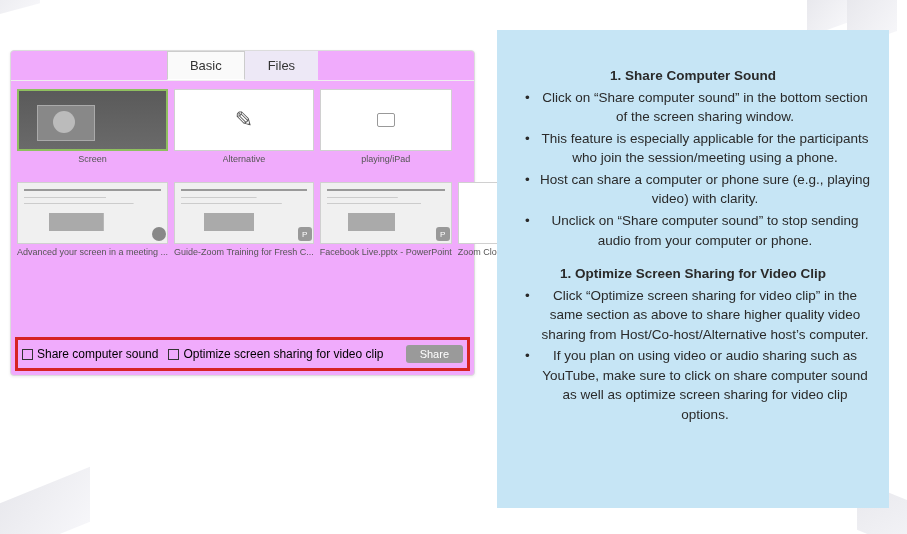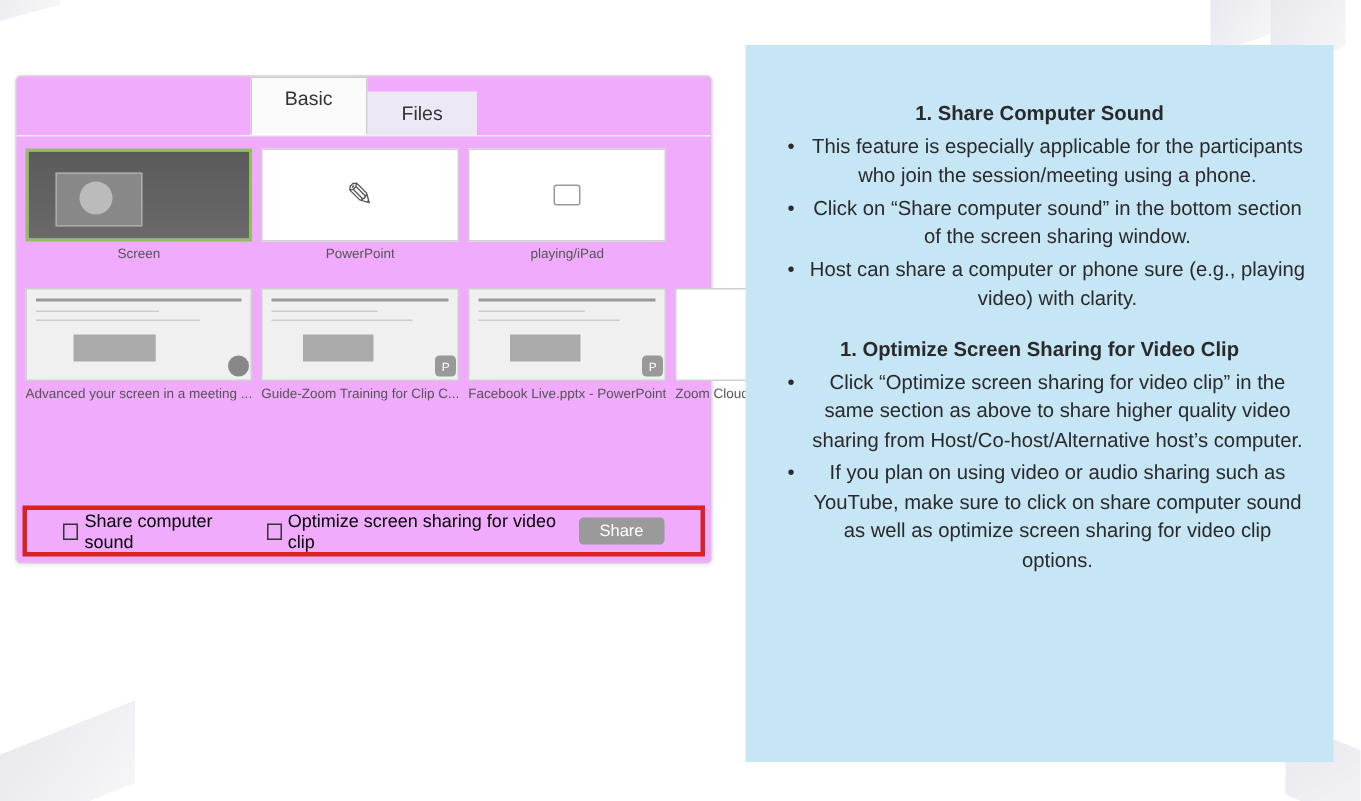--- a/index.html
+++ b/index.html
@@ -44,21 +44,21 @@
     color: #333;
     cursor: pointer;
     border: 1px solid transparent;
   }
   .tab.active {
     border: 1px solid #ccc;
     border-bottom: 1px solid #fff;
     background: #fafafa;
   }
   .tab.adv { background: #f3edf9; }
-  .tab.files { background: #ede8f6; margin-top: 10px; }
+  .tab.files { background: #ede8f6; }
 
   .thumb-grid {
     padding: 8px 6px 2px 6px;
     display: grid;
     grid-template-columns: repeat(4, 1fr);
     gap: 6px 6px;
     row-gap: 18px;
   }
   .thumb {
     display: flex;
@@ -147,21 +147,21 @@
 
   .bottom-bar {
     position: absolute;
     bottom: 4px;
     left: 4px;
     right: 4px;
     height: 34px;
     border: 3px solid #d62323;
     display: flex;
     align-items: center;
-    padding: 0 24px;
+    padding: 0 4px;
     gap: 10px;
     font-size: 12px;
   }
   .chk {
     display: flex;
     align-items: center;
     gap: 4px;
   }
   .chk-box {
     width: 11px; height: 11px; border: 1.5px solid #333;
@@ -227,21 +227,21 @@
 
   <div class="thumb-grid">
     <div class="thumb">
       <div class="thumb-box screen"></div>
       <div class="thumb-label">Screen</div>
     </div>
     <div class="thumb">
       <div class="thumb-box wb">
           <span class="pen">✎</span>
         </div>
-      <div class="thumb-label">PowerPoint</div>
+      <div class="thumb-label">Alternative</div>
     </div>
     <div class="thumb">
       <div class="thumb-box ip">
           <span class="ipad"></span>
         </div>
       <div class="thumb-label">playing/iPad</div>
     </div>
     <div class="thumb" style="visibility:hidden"></div>
 
     <div class="thumb">
@@ -249,21 +249,21 @@
           <div class="doc-lines"></div>
         </div>
       <div class="badge chrome"></div>
       <div class="thumb-label">Advanced your screen in a meeting ...</div>
     </div>
     <div class="thumb">
       <div class="thumb-box doc">
           <div class="doc-lines"></div>
         </div>
       <div class="badge ppt">P</div>
-      <div class="thumb-label">Guide-Zoom Training for Clip C...</div>
+      <div class="thumb-label">Guide-Zoom Training for Fresh C...</div>
     </div>
     <div class="thumb">
       <div class="thumb-box doc">
           <div class="doc-lines"></div>
         </div>
       <div class="badge ppt">P</div>
       <div class="thumb-label">Facebook Live.pptx - PowerPoint</div>
     </div>
     <div class="thumb">
       <div class="thumb-box" style="background:#fff"></div>
@@ -286,22 +286,23 @@
       <span class="chk-box"></span>
       <span>Optimize screen sharing for video clip</span>
     </label>
     <button class="share-btn">Share</button>
   </div>
 </div>
 
 <div class="right-panel">
   <div class="heading">1. Share Computer Sound</div>
   <ul>
+    <li>Click on “Share computer sound” in the bottom section of the screen sharing window.</li>
     <li>This feature is especially applicable for the participants who join the session/meeting using a phone.</li>
-    <li>Click on “Share computer sound” in the bottom section of the screen sharing window.</li>
     <li>Host can share a computer or phone sure (e.g., playing video) with clarity.</li>
+    <li>Unclick on “Share computer sound” to stop sending audio from your computer or phone.</li>
   </ul>
   <div class="heading">1. Optimize Screen Sharing for Video Clip</div>
   <ul>
     <li>Click “Optimize screen sharing for video clip” in the same section as above to share higher quality video sharing from Host/Co-host/Alternative host’s computer.</li>
     <li>If you plan on using video or audio sharing such as YouTube, make sure to click on share computer sound as well as optimize screen sharing for video clip options.</li>
   </ul>
 </div>
 
 </body></html>

